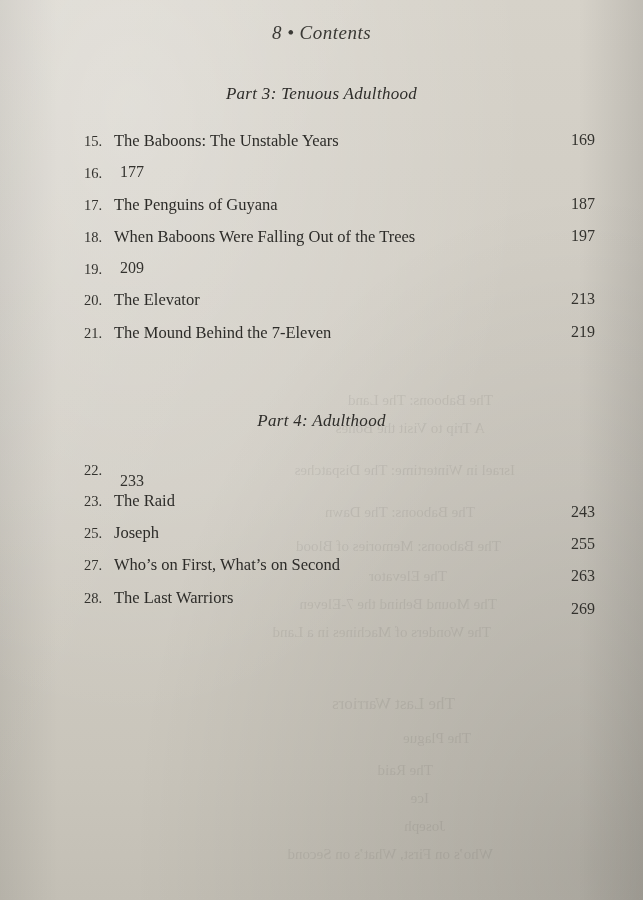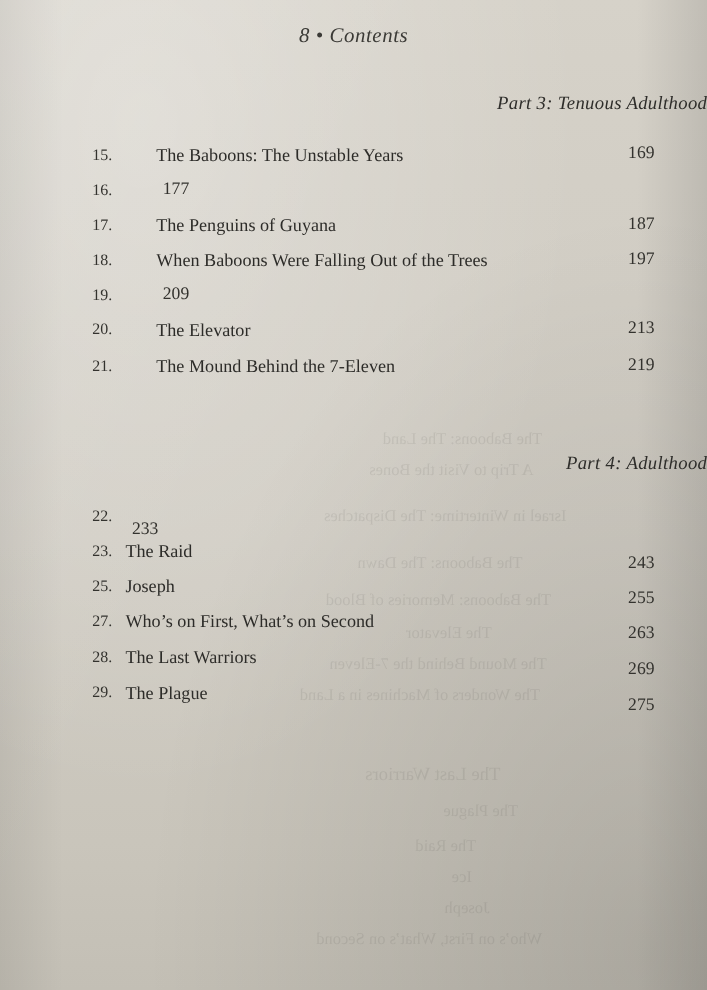--- a/index.html
+++ b/index.html
@@ -43,21 +43,21 @@
     font-style: italic;
     font-size: 19px;
     color: #3b3a36;
     letter-spacing: 0.5px;
     padding-top: 22px;
   }
   .running-head .folio {
     font-style: italic;
   }
   .part-title {
-    text-align: right;
+    text-align: center;
     font-style: italic;
     font-size: 17px;
     color: #2e2d2a;
     letter-spacing: 0.3px;
   }
   .part-3 { margin-top: 40px; }
   .part-4 { margin-top: 68px; }
 
   .toc {
     margin: 0;
@@ -68,21 +68,21 @@
   .toc-4 { margin-top: 28px; }
 
   .entry {
     display: flex;
     align-items: flex-start;
     color: #2d2c29;
     font-size: 16.5px;
     line-height: 1.28;
     padding: 0 48px 0 72px;
   }
-  .toc-3 .entry { margin-bottom: 11px; gap: 28px; }
+  .toc-3 .entry { margin-bottom: 11px; }
   .toc-4 .entry { margin-bottom: 11px; }
 
   .num {
     width: 30px;
     flex: 0 0 30px;
     text-align: right;
     font-size: 14.5px;
     padding-top: 2px;
     color: #33322e;
   }
@@ -213,21 +213,16 @@
       <li class="entry">
         <span class="num">27.</span>
         <span class="title">Who’s on First, What’s on Second</span>
         <span class="pg">263</span>
       </li>
       <li class="entry">
         <span class="num">28.</span>
         <span class="title">The Last Warriors</span>
         <span class="pg">269</span>
       </li>
-      <li class="entry">
-        <span class="num">29.</span>
-        <span class="title">The Plague</span>
-        <span class="pg">275</span>
-      </li>
     </ul>
 
   </div>
 </div>
 
 </body></html>

